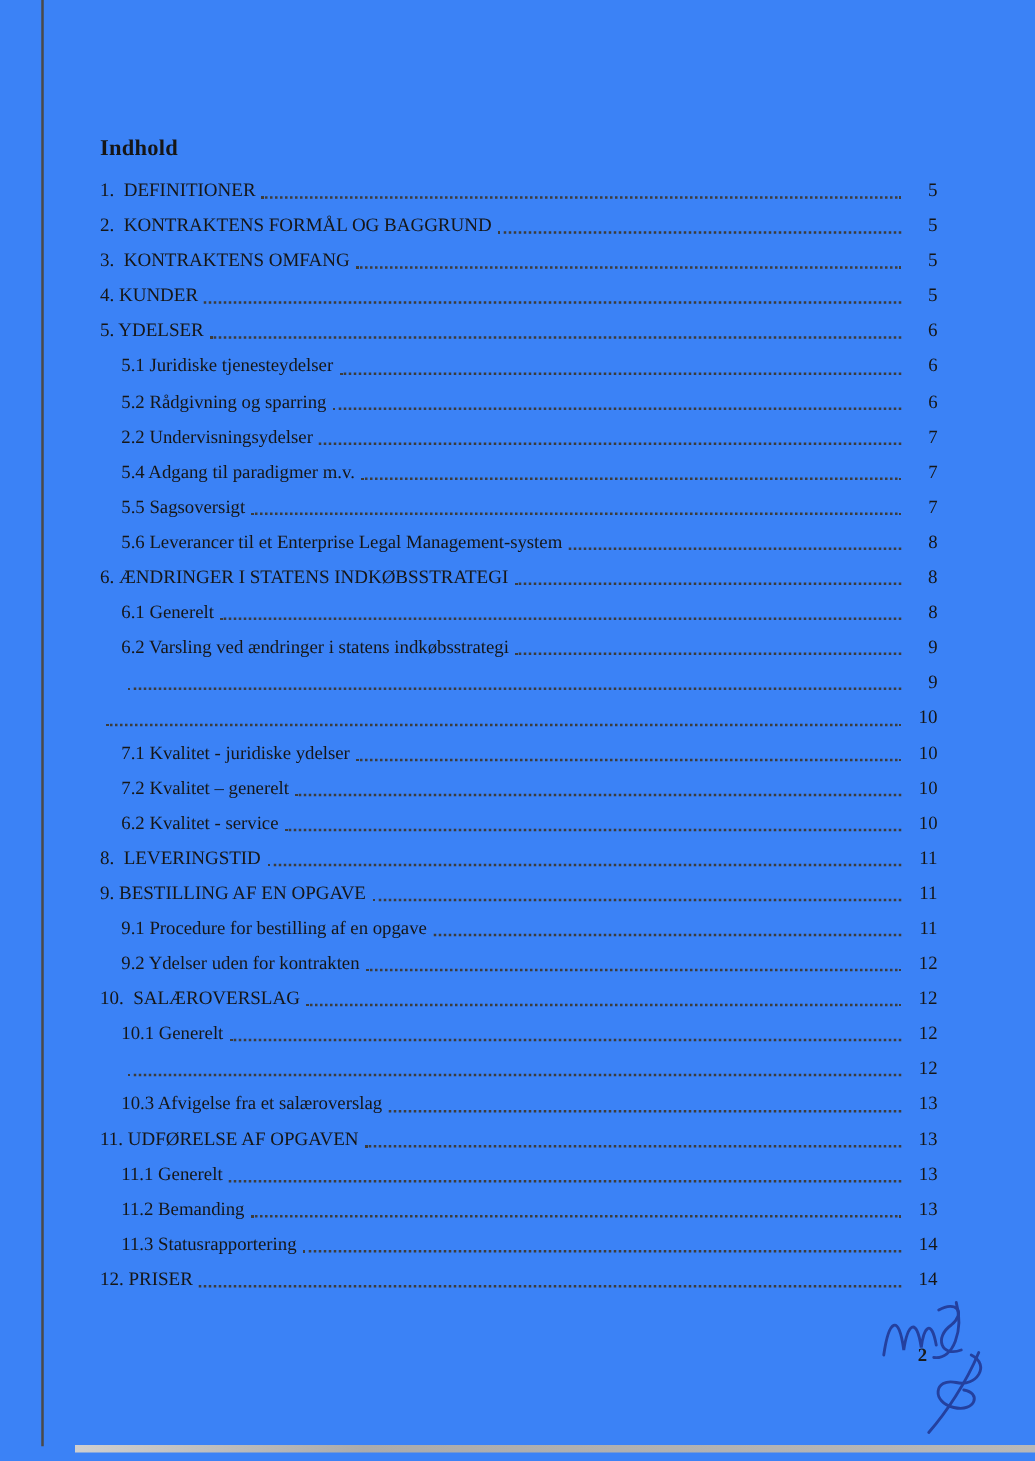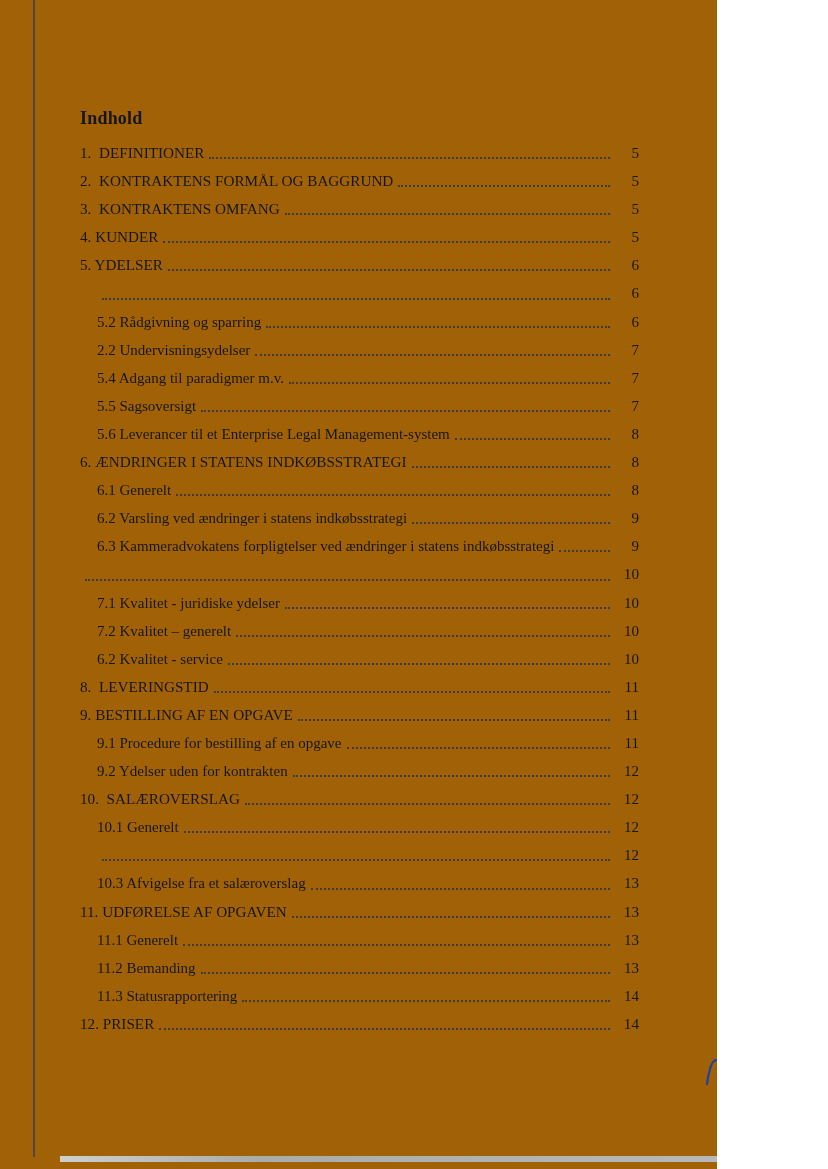--- a/index.html
+++ b/index.html
@@ -1,20 +1,20 @@
 <!DOCTYPE html>
 <html><head>
 <meta charset="utf-8">
 <style>
   html, body { margin: 0; padding: 0; background: #ffffff; }
   .page {
     position: relative;
-    width: 717px;
+    width: 828px;
     height: 1169px;
-    background: #a16207;
+    background: #3b82f6;
     font-family: "Liberation Serif", serif;
     color: #161616;
     overflow: hidden;
   }
   
   .scan-edge-left {
     position: absolute;
     left: 33px; top: 0;
     width: 2px; height: 1157px;
     background: #4a4a4a;
@@ -121,20 +121,21 @@
     <span class="toc-page">5</span>
   </div>
 
   <div class="toc-row level-1">
     <span class="toc-label">5. YDELSER</span>
     <span class="toc-dots"></span>
     <span class="toc-page">6</span>
   </div>
 
   <div class="toc-row level-2">
+    <span class="toc-label">5.1 Juridiske tjenesteydelser</span>
     <span class="toc-dots"></span>
     <span class="toc-page">6</span>
   </div>
 
   <div class="toc-row level-2">
     <span class="toc-label">5.2 Rådgivning og sparring</span>
     <span class="toc-dots"></span>
     <span class="toc-page">6</span>
   </div>
 
@@ -174,21 +175,20 @@
     <span class="toc-page">8</span>
   </div>
 
   <div class="toc-row level-2">
     <span class="toc-label">6.2 Varsling ved ændringer i statens indkøbsstrategi</span>
     <span class="toc-dots"></span>
     <span class="toc-page">9</span>
   </div>
 
   <div class="toc-row level-2">
-    <span class="toc-label">6.3 Kammeradvokatens forpligtelser ved ændringer i statens indkøbsstrategi</span>
     <span class="toc-dots"></span>
     <span class="toc-page">9</span>
   </div>
 
   <div class="toc-row level-1">
     <span class="toc-dots"></span>
     <span class="toc-page">10</span>
   </div>
 
   <div class="toc-row level-2">

